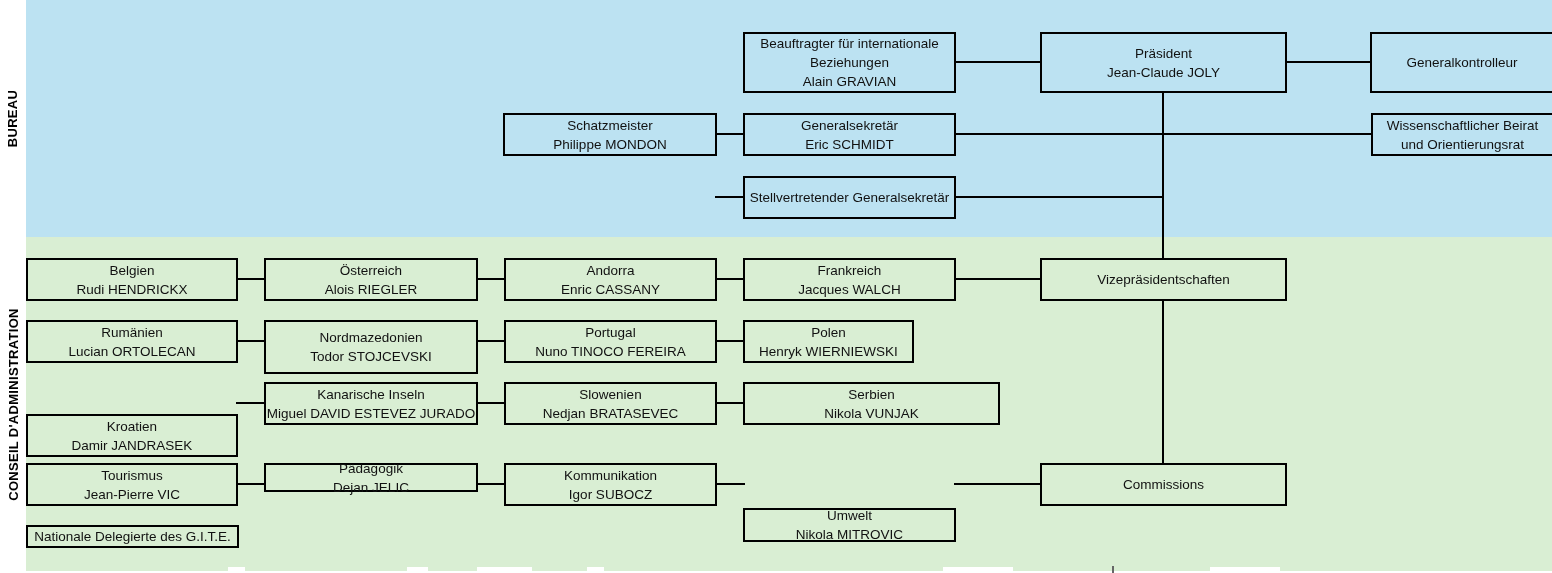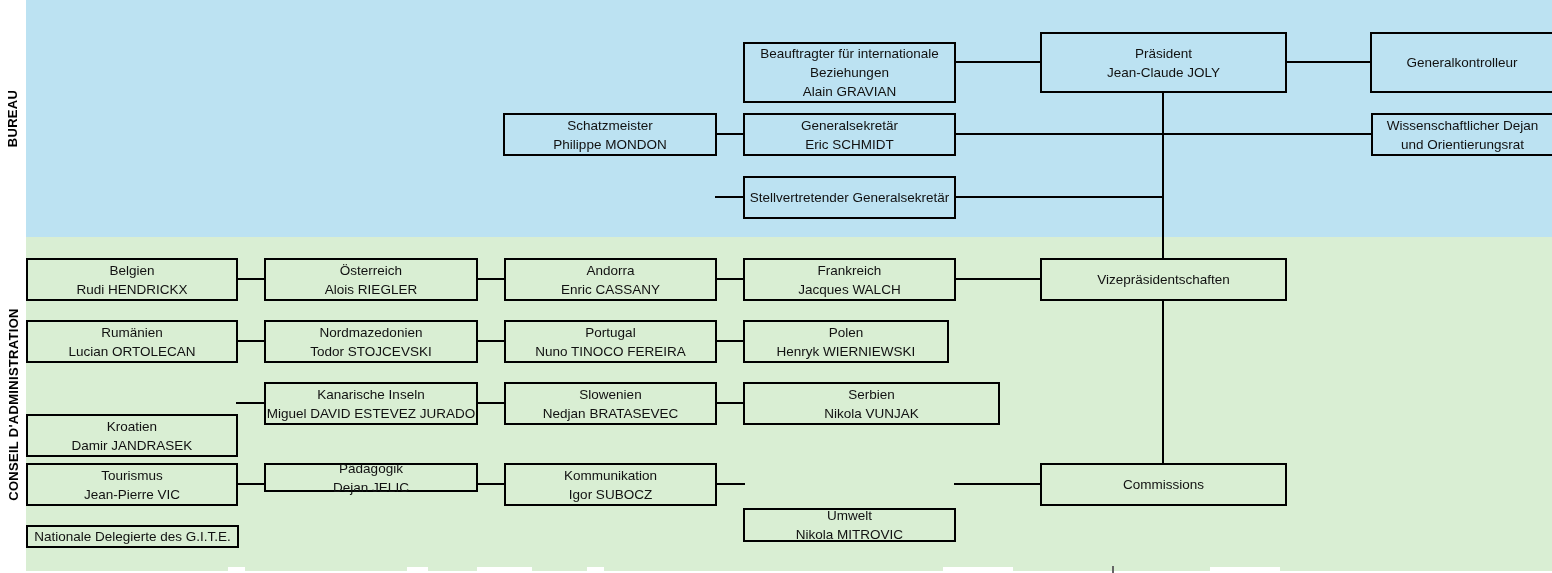--- a/index.html
+++ b/index.html
@@ -65,42 +65,42 @@
 
   <div class="c-h" style="left:236px;top:402px;width:30px;"></div>
   <div class="c-h" style="left:475px;top:402px;width:31px;"></div>
   <div class="c-h" style="left:715px;top:402px;width:30px;"></div>
 
   <div class="c-h" style="left:236px;top:483px;width:30px;"></div>
   <div class="c-h" style="left:475px;top:483px;width:31px;"></div>
   <div class="c-h" style="left:715px;top:483px;width:30px;"></div>
   <div class="c-h" style="left:954px;top:483px;width:88px;"></div>
 
-  <div class="node blue" style="left:743px;top:32px;width:213px;height:61px;margin-top:10px;">
+  <div class="node blue" style="left:743px;top:32px;width:213px;height:61px;">
     <span class="nl">Beauftragter für internationale</span>
     <span class="nl">Beziehungen</span>
     <span class="nl">Alain GRAVIAN</span>
   </div>
   <div class="node blue" style="left:1040px;top:32px;width:247px;height:61px;">
     <span class="nl">Präsident</span>
     <span class="nl">Jean-Claude JOLY</span>
   </div>
   <div class="node blue" style="left:1370px;top:32px;width:184px;height:61px;">
     <span class="nl">Generalkontrolleur</span>
   </div>
   <div class="node blue" style="left:503px;top:113px;width:214px;height:43px;">
     <span class="nl">Schatzmeister</span>
     <span class="nl">Philippe MONDON</span>
   </div>
   <div class="node blue" style="left:743px;top:113px;width:213px;height:43px;">
     <span class="nl">Generalsekretär</span>
     <span class="nl">Eric SCHMIDT</span>
   </div>
   <div class="node blue" style="left:1371px;top:113px;width:183px;height:43px;">
-    <span class="nl">Wissenschaftlicher Dejan</span>
+    <span class="nl">Wissenschaftlicher Beirat</span>
     <span class="nl">und Orientierungsrat</span>
   </div>
   <div class="node blue" style="left:743px;top:176px;width:213px;height:43px;">
     <span class="nl">Stellvertretender Generalsekretär</span>
   </div>
 
   <div class="node green" style="left:26px;top:258px;width:212px;height:43px;">
     <span class="nl">Belgien</span>
     <span class="nl">Rudi HENDRICKX</span>
   </div>
@@ -117,29 +117,29 @@
     <span class="nl">Jacques WALCH</span>
   </div>
   <div class="node green" style="left:1040px;top:258px;width:247px;height:43px;">
     <span class="nl">Vizepräsidentschaften</span>
   </div>
 
   <div class="node green" style="left:26px;top:320px;width:212px;height:43px;">
     <span class="nl">Rumänien</span>
     <span class="nl">Lucian ORTOLECAN</span>
   </div>
-  <div class="node green" style="left:264px;top:320px;width:214px;height:43px;">
+  <div class="node green" style="left:264px;top:320px;width:214px;height:54px;">
     <span class="nl">Nordmazedonien</span>
     <span class="nl">Todor STOJCEVSKI</span>
   </div>
   <div class="node green" style="left:504px;top:320px;width:213px;height:43px;">
     <span class="nl">Portugal</span>
     <span class="nl">Nuno TINOCO FEREIRA</span>
   </div>
-  <div class="node green" style="left:743px;top:320px;width:206px;height:43px;">
+  <div class="node green" style="left:743px;top:320px;width:171px;height:43px;">
     <span class="nl">Polen</span>
     <span class="nl">Henryk WIERNIEWSKI</span>
   </div>
 
   <div class="node green" style="left:26px;top:382px;width:212px;height:43px;margin-top:32px;">
     <span class="nl">Kroatien</span>
     <span class="nl">Damir JANDRASEK</span>
   </div>
   <div class="node green" style="left:264px;top:382px;width:214px;height:43px;">
     <span class="nl">Kanarische Inseln</span>

